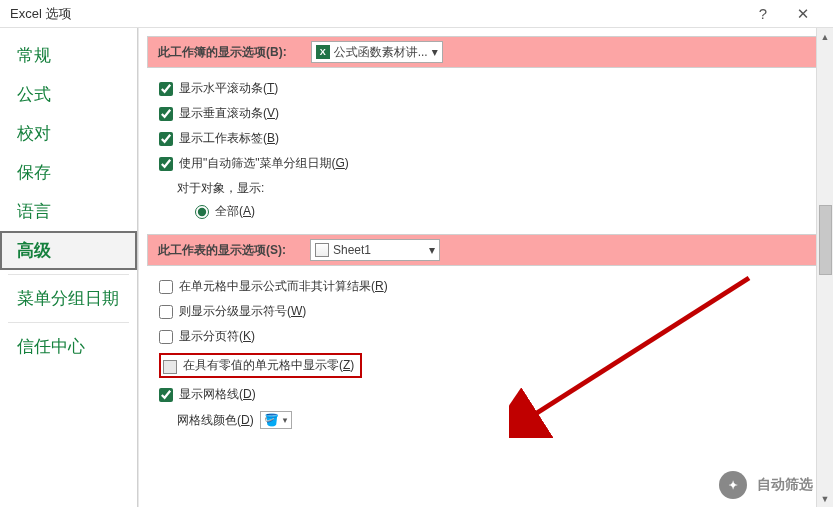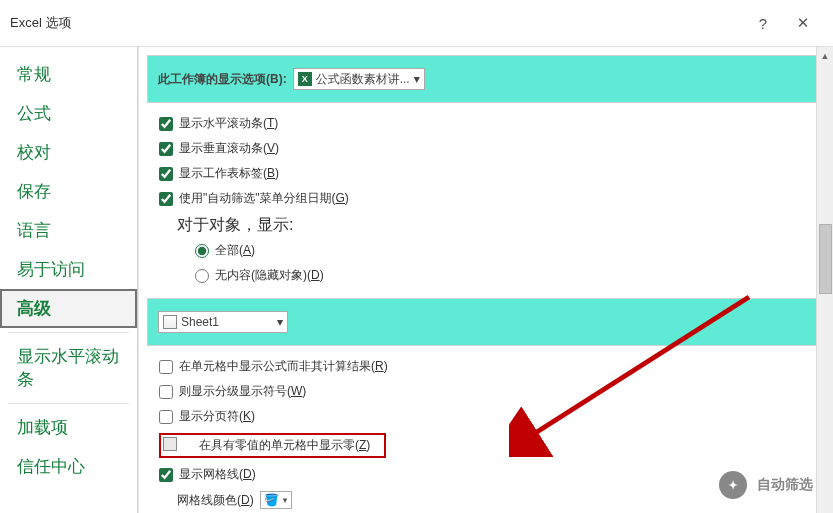--- a/index.html
+++ b/index.html
@@ -1,45 +1,45 @@
 <!DOCTYPE html>
 <html><head>
 <meta charset="utf-8">
 <style>
 * { margin: 0; padding: 0; box-sizing: border-box; font-family: "Microsoft YaHei", "Segoe UI", sans-serif; }
 body { background: #fff; width: 833px; height: 513px; overflow: hidden; position: relative; }
 
-.titlebar { height: 47px; display: flex; align-items: center; padding: 0 10px; border-bottom: 1px solid #e0e0e0; }
+.titlebar { height: 28px; display: flex; align-items: center; padding: 0 10px; border-bottom: 1px solid #e0e0e0; }
 .titlebar .title { font-size: 13px; color: #333; flex: 1; }
 .titlebar .btn { width: 40px; height: 34px; display: flex; align-items: center; justify-content: center; color: #555; font-size: 15px; }
 
 .body { display: flex; height: calc(513px - 34px); }
 
 .sidebar { width: 138px; border-right: 1px solid #d0d0d0; padding-top: 8px; background: #fff; }
 .sidebar-item { padding: 6px 15px; font-size: 17px; color: #15803d; border: 2px solid transparent; }
 .sidebar-item.framed { border: 2px solid #737373; background: #f3f3f3; font-weight: bold; }
 .sidebar hr { border: none; border-top: 1px solid #e3e3e3; margin: 4px 8px; }
 
 .content { flex: 1; padding: 8px 8px 8px 8px; position: relative; border-left: 1px solid #e8e8e8; }
 
-.section-head { background: #5eead4; border: 1px solid #d0d0d0; padding: 12px 10px; display: flex; align-items: center; gap: 6px; font-size: 12px; color: #444; margin-bottom: 8px; }
+.section-head { background: #fca5a5; border: 1px solid #d0d0d0; padding: 4px 10px; display: flex; align-items: center; gap: 24px; font-size: 12px; color: #444; margin-bottom: 8px; }
 .section-head .lbl { font-weight: bold; }
 .section-head select, .section-head .combo { height: 22px; font-size: 12px; border: 1px solid #aaa; background: #fff; padding: 0 4px; display: inline-flex; align-items: center; gap: 4px; min-width: 130px; }
 .combo .xls-icon { width: 14px; height: 14px; background: #217346; color: #fff; font-size: 9px; display: inline-flex; align-items: center; justify-content: center; font-weight: bold; }
 .combo .caret { margin-left: auto; }
 
 .opts { padding: 0 12px 10px 12px; }
 .row { display: flex; align-items: center; padding: 4px 0; font-size: 12px; color: #333; gap: 6px; }
 .row input[type=checkbox], .row input[type=radio] { width: 14px; height: 14px; accent-color: #217346; }
 .row .u { text-decoration: underline; }
 .indent1 { padding-left: 18px; }
 .indent2 { padding-left: 36px; align-items: center; }
-.grp-title { font-size: 16px; color: #333; padding: 4px 0 2px 18px; }
+.grp-title { font-size: 12px; color: #333; padding: 4px 0 2px 18px; }
 
-.red-box { border: 2px solid #c00000; display: inline-flex; align-items: flex-start; padding: 2px 14px 2px 2px; gap: 22px; }
+.red-box { border: 2px solid #c00000; display: inline-flex; align-items: flex-end; padding: 2px 6px 2px 2px; gap: 6px; }
 .red-box input[type=checkbox] { appearance: none; width: 14px; height: 14px; border: 1px solid #888; background: #e8e8e8; }
 
 .color-btn { display: inline-flex; align-items: center; border: 1px solid #aaa; padding: 1px 4px; gap: 3px; background: #fff; }
 .color-btn .bucket { font-size: 12px; }
 .color-btn .caret { font-size: 9px; color: #555; }
 
 .scrollbar { position: absolute; right: 0; top: 0; bottom: 0; width: 17px; background: #f0f0f0; border-left: 1px solid #dcdcdc; display: flex; flex-direction: column; align-items: center; }
 .scrollbar .arrow { height: 17px; width: 100%; display: flex; align-items: center; justify-content: center; font-size: 9px; color: #666; }
 .scrollbar .thumb { width: 13px; background: #c8c8c8; height: 70px; margin-top: 160px; border: 1px solid #b0b0b0; }
 
@@ -57,26 +57,24 @@
   <span class="btn">✕</span>
 </div>
 
 <div class="body">
   <div class="sidebar" id="sidebar">
       <div class="sidebar-item">常规</div>
       <div class="sidebar-item">公式</div>
       <div class="sidebar-item">校对</div>
       <div class="sidebar-item">保存</div>
       <div class="sidebar-item">语言</div>
-      <div class="sidebar-item">易于访问</div>
       <div class="sidebar-item framed">高级</div>
       <hr>
-      <div class="sidebar-item">显示水平滚动条</div>
+      <div class="sidebar-item">菜单分组日期</div>
       <hr>
-      <div class="sidebar-item">加载项</div>
       <div class="sidebar-item">信任中心</div>
     </div>
 
   <div class="content">
 
     <div class="section-head">
       <span class="lbl">此工作簿的显示选项(B):</span>
       <span class="combo">
         <span class="xls-icon">X</span>
         <span>公式函数素材讲...</span>
@@ -98,27 +96,24 @@
         </label>
       <label class="row">
           <input type="checkbox" checked="" style="">
           <span><span>使用"自动筛选"菜单分组日期(</span><span class="u">G</span><span>)</span></span>
         </label>
       <div class="grp-title">对于对象，显示:</div>
       <label class="row indent2">
           <input type="radio" name="obj" checked="" style="">
           <span><span>全部(</span><span class="u">A</span><span>)</span></span>
         </label>
-      <label class="row indent2">
-          <input type="radio" name="obj" style="">
-          <span><span>无内容(隐藏对象)(</span><span class="u">D</span><span>)</span></span>
-        </label>
     </div>
 
     <div class="section-head">
+      <span class="lbl">此工作表的显示选项(S):</span>
       <span class="combo">
         <span style="display:inline-block;width:14px;height:14px;border:1px solid #888;background:linear-gradient(#fff,#eee);"></span>
         <span>Sheet1</span>
         <span class="caret">▾</span>
       </span>
     </div>
     <div class="opts">
       <label class="row">
           <input type="checkbox" style="">
           <span><span>在单元格中显示公式而非其计算结果(</span><span class="u">R</span><span>)</span></span>

